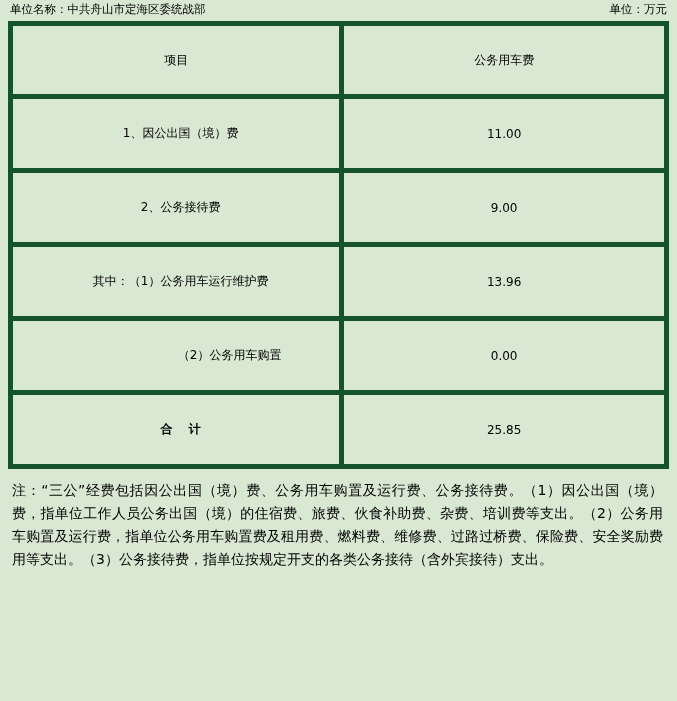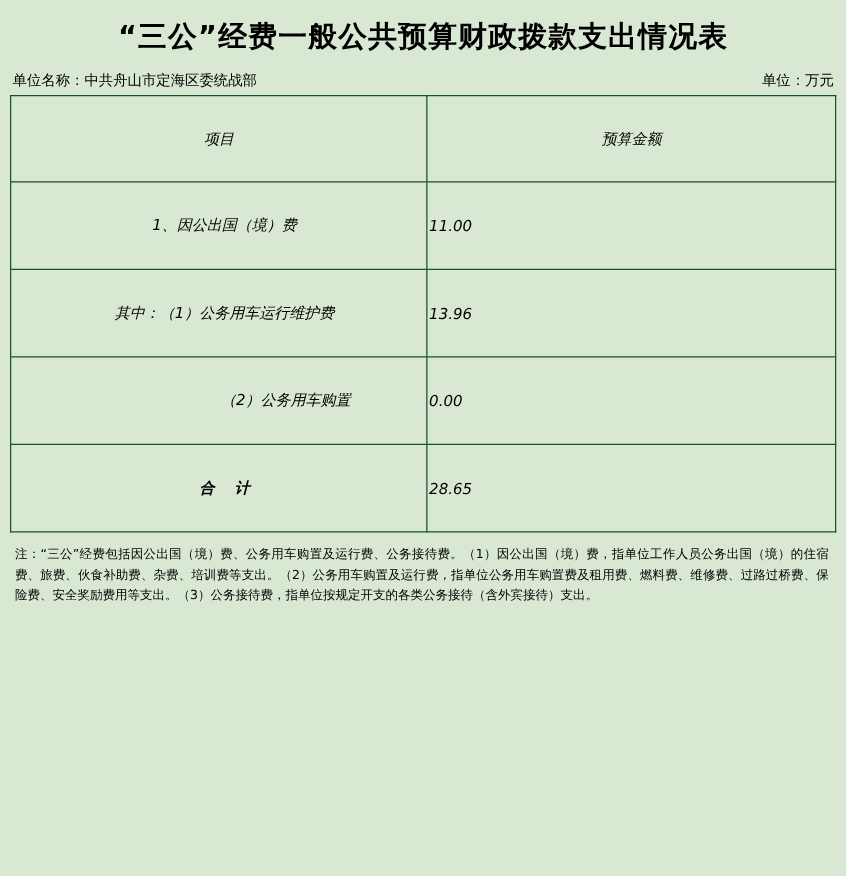--- a/index.html
+++ b/index.html
@@ -44,25 +44,24 @@
     white-space: nowrap;
     margin-left: 47px;
   }
   table.main {
     width: 100%;
     border-collapse: collapse;
     table-layout: fixed;
     background: #d9e8d2;
   }
   table.main td, table.main th {
-    border: 1px solid #14532d;
+    border: 5px solid #14532d;
     font-weight: normal;
     font-size: 12px;
     color: #000;
-    font-style: italic;
   }
   thead th {
     height: 66px;
     text-align: center;
     font-size: 13px;
   }
   tbody td {
     height: 67px;
     vertical-align: middle;
   }
@@ -76,68 +75,71 @@
     padding-left: 108px;
     margin-left: 39px;
   }
   td.item.total {
     text-align: center;
     padding-left: 16px;
     font-weight: bold;
     letter-spacing: 6px;
   }
   td.amount {
-    text-align: left;
+    text-align: center;
   }
   .note {
-    font-size: 10px;
+    font-size: 14px;
     line-height: 1.65;
     padding: 10px 6px 0 4px;
     text-align: justify;
     color: #000;
   }
 </style>
 </head>
 <body>
 
 <div class="page">
 
-  <div class="title">“三公”经费一般公共预算财政拨款支出情况表</div>
 
   <div class="meta-row">
     <div class="meta-left">单位名称：中共舟山市定海区委统战部</div>
     <div class="meta-right">单位：万元</div>
   </div>
 
   <table class="main">
     <colgroup>
       <col style="width:50.5%">
       <col style="width:49.5%">
     </colgroup>
     <thead>
       <tr>
         <th>项目</th>
-        <th>预算金额</th>
+        <th>公务用车费</th>
       </tr>
     </thead>
     <tbody>
       <tr>
         <td class="item">1、因公出国（境）费</td>
         <td class="amount">11.00</td>
+      </tr>
+      <tr>
+        <td class="item">2、公务接待费</td>
+        <td class="amount">9.00</td>
       </tr>
       <tr>
         <td class="item indent1">其中：（1）公务用车运行维护费</td>
         <td class="amount">13.96</td>
       </tr>
       <tr>
         <td class="item indent2">（2）公务用车购置</td>
         <td class="amount">0.00</td>
       </tr>
       <tr>
         <td class="item total">合    计</td>
-        <td class="amount">28.65</td>
+        <td class="amount">25.85</td>
       </tr>
     </tbody>
   </table>
 
   <div class="note">注：“三公”经费包括因公出国（境）费、公务用车购置及运行费、公务接待费。（1）因公出国（境）费，指单位工作人员公务出国（境）的住宿费、旅费、伙食补助费、杂费、培训费等支出。（2）公务用车购置及运行费，指单位公务用车购置费及租用费、燃料费、维修费、过路过桥费、保险费、安全奖励费用等支出。（3）公务接待费，指单位按规定开支的各类公务接待（含外宾接待）支出。</div>
 
 </div>
 
 </body></html>

